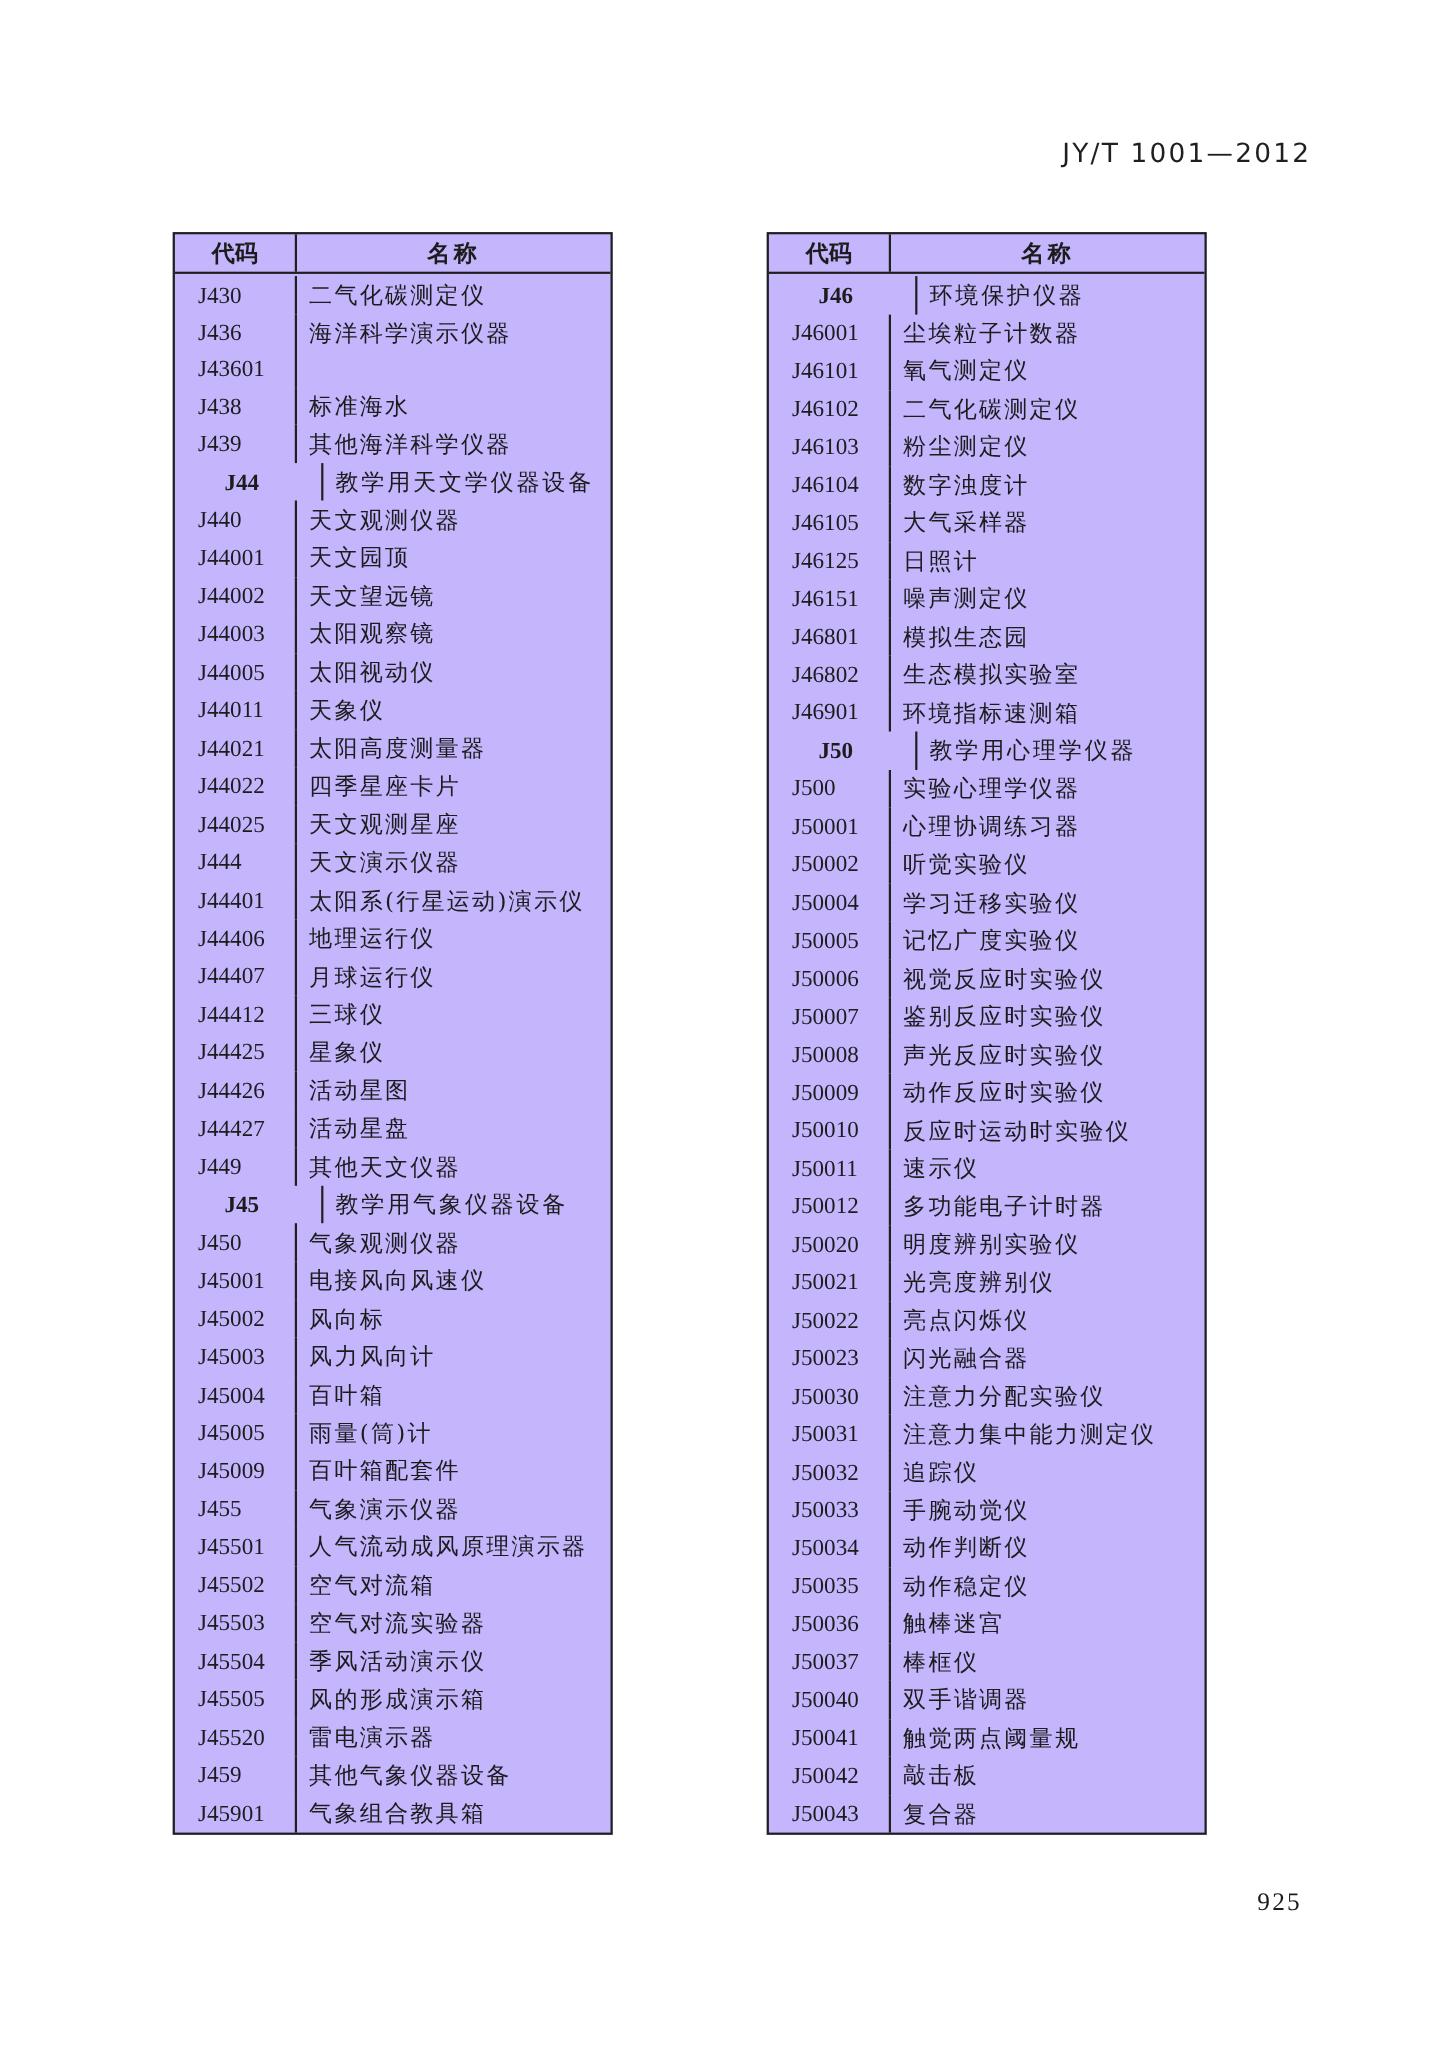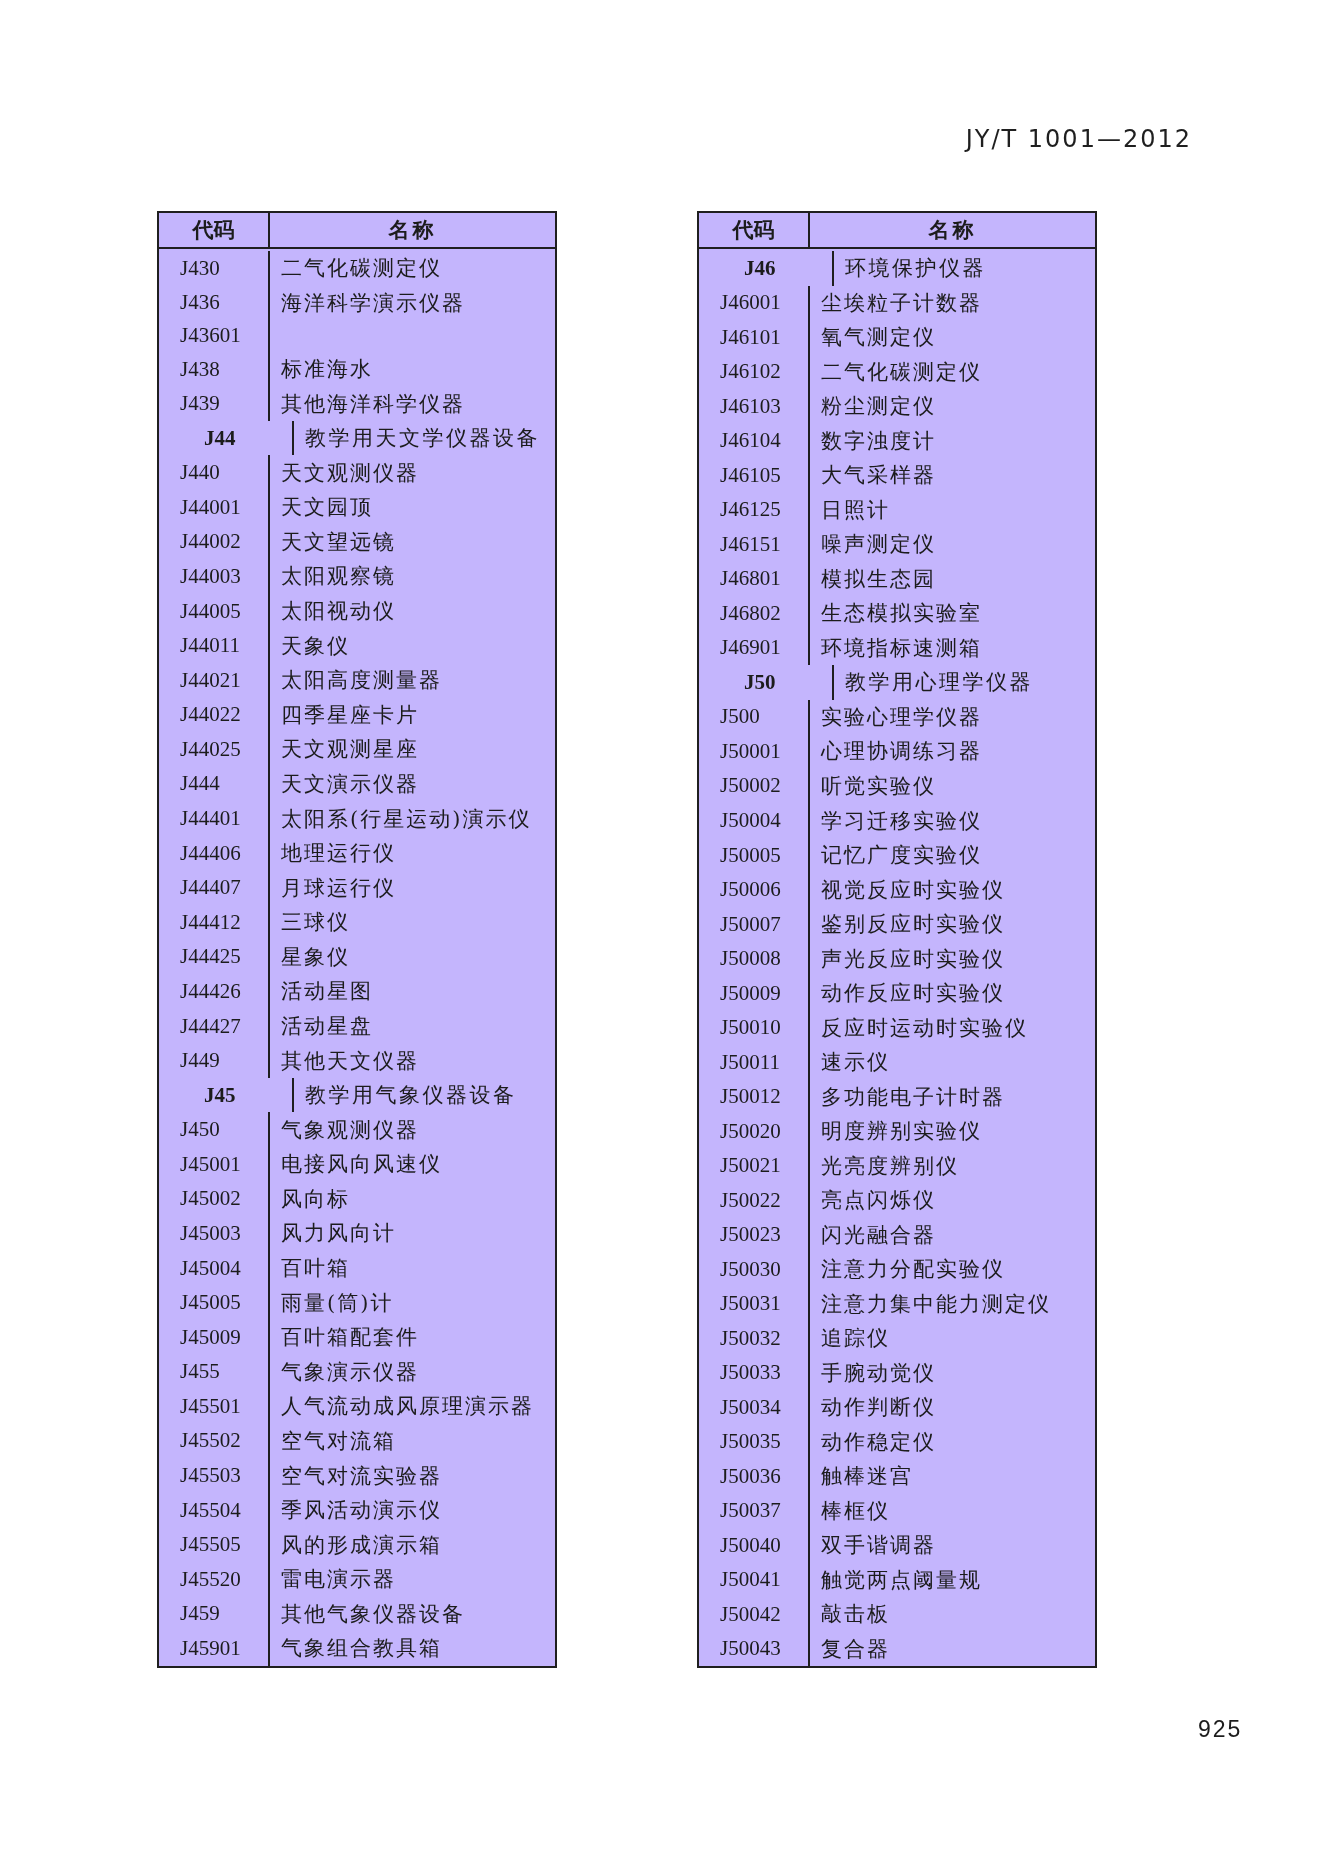--- a/index.html
+++ b/index.html
@@ -56,23 +56,23 @@
   .row.bold .cell.code {
     font-weight:bold;
     margin-left:24px;
   }
   .row.bold .cell.name {
     font-weight:normal;
     font-family:"DejaVu Sans","Liberation Sans",sans-serif;
     letter-spacing:2.5px;
   }
   .page-number {
-    position:absolute; top:1716px; left:1198px;
+    position:absolute; top:1716px; left:1143px;
     font-size:23px; letter-spacing:2px;
-    font-family:Liberation Sans, sans-serif;
+    font-family:Liberation Serif, serif;
   }
 </style>
 </head>
 <body>
 
 <div class="doc-header">JY/T 1001—2012</div>
 
 <div id="table-left" class="code-table">
   <div class="thead">
     <div class="cell code">代码</div>

